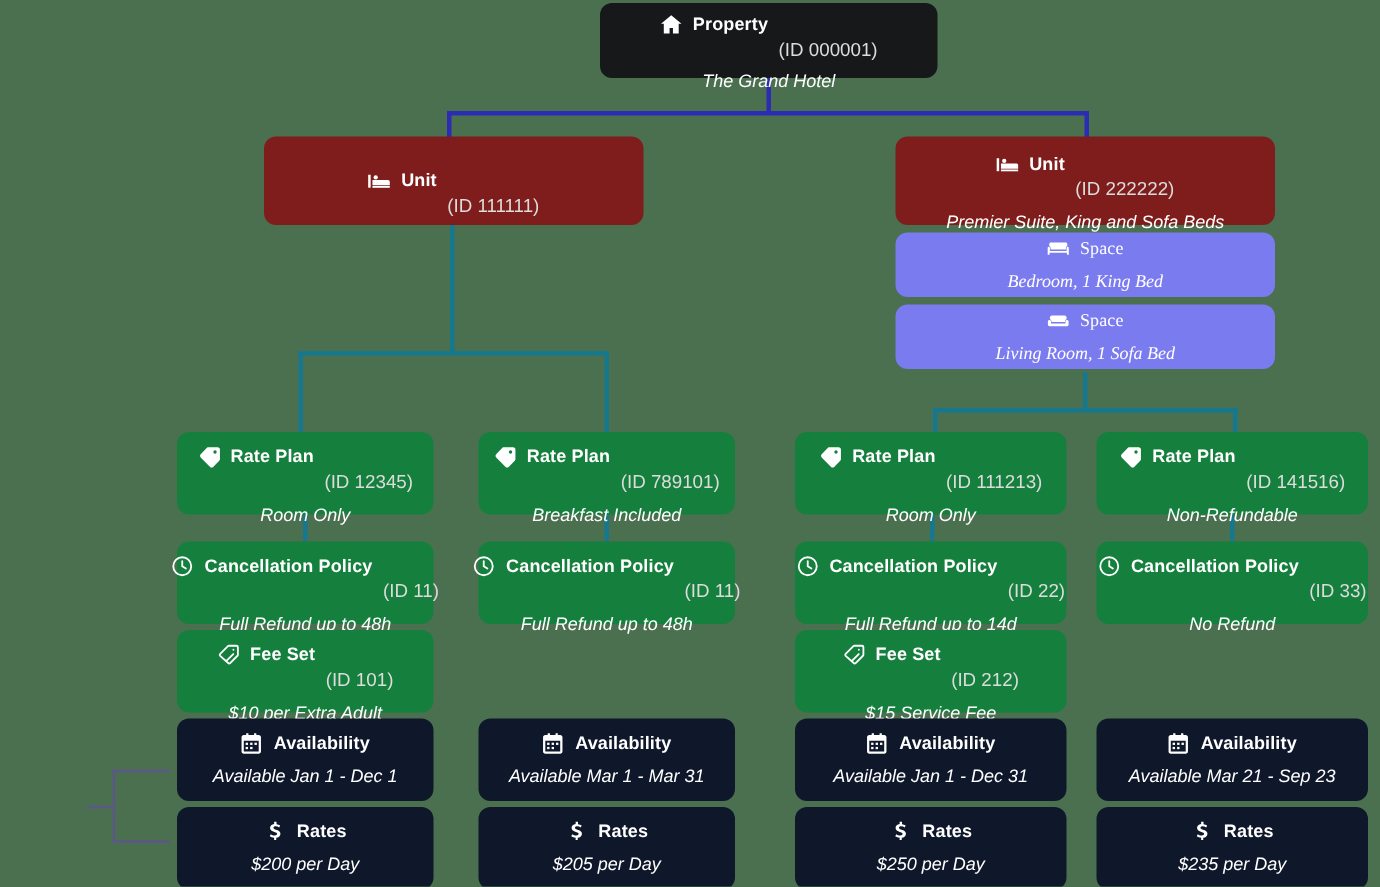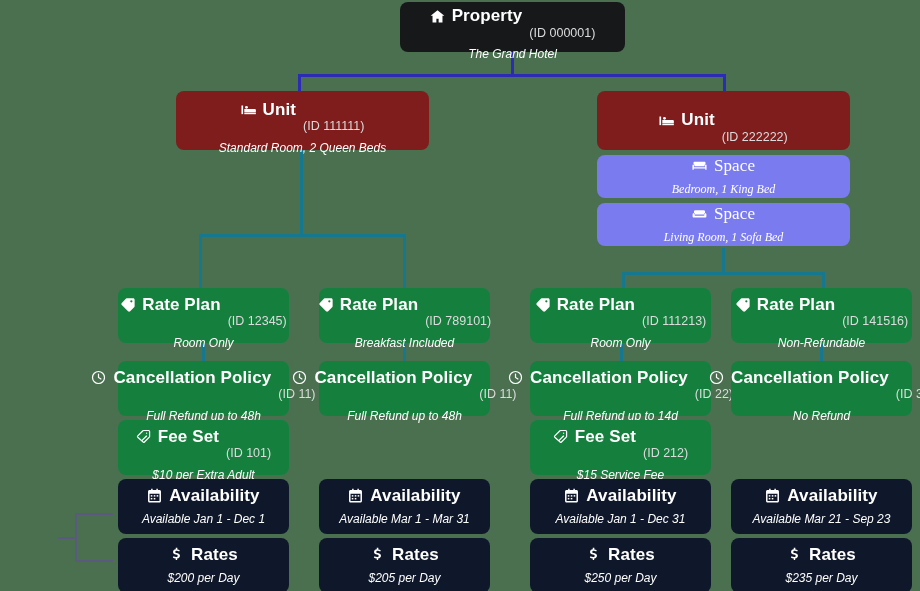--- a/index.html
+++ b/index.html
@@ -37,21 +37,21 @@
   .node .title-row {
     display: flex;
     align-items: center;
     justify-content: center;
     gap: 7px;
     line-height: 1.1;
     white-space: nowrap;
   }
   .node .ttl {
     font-weight: bold;
-    font-size: 17px;
+    font-size: 12px;
     letter-spacing: .1px;
   }
   .node .nid {
     font-weight: normal;
     font-size: 12.5px;
     color: #e6e6e6;
     margin-top: 34px;
   }
   .node .sub {
     font-style: italic;
@@ -136,36 +136,36 @@
         <svg width="17" height="14" viewBox="0 0 20 16" fill="#ffffff">
           <rect x="0.6" y="2" width="2.2" height="11.5"></rect>
           <path d="M4.4 6.6h13.8c1 0 1.6.7 1.6 1.7v3.1H4.4V6.6z"></path>
           <circle cx="7.3" cy="4.4" r="1.9"></circle>
           <rect x="4.4" y="12" width="15.4" height="1.6"></rect>
         </svg>
       </span>
       <span class="ttl">Unit</span>
       <span class="nid">(ID 111111)</span>
     </div>
-    <div class="sub">Standard Room, 2 Queen Beds</div>
   </div>
 
   <div class="node n-unit" style="left:597px; top:91px; width:253px; height:59px;">
     <div class="title-row">
       <span class="ico">
         <svg width="17" height="14" viewBox="0 0 20 16" fill="#ffffff">
           <rect x="0.6" y="2" width="2.2" height="11.5"></rect>
           <path d="M4.4 6.6h13.8c1 0 1.6.7 1.6 1.7v3.1H4.4V6.6z"></path>
           <circle cx="7.3" cy="4.4" r="1.9"></circle>
           <rect x="4.4" y="12" width="15.4" height="1.6"></rect>
         </svg>
       </span>
       <span class="ttl">Unit</span>
       <span class="nid">(ID 222222)</span>
     </div>
+    <div class="sub">Premier Suite, King and Sofa Beds</div>
   </div>
 
   <div class="node n-space" style="left:597px; top:155px; width:253px; height:43px;">
     <div class="title-row">
       <span class="ico">
         <svg width="17" height="14" viewBox="0 0 20 16" fill="#ffffff">
           <path d="M2 5.4V3.6c0-.8.6-1.4 1.4-1.4h13.2c.8 0 1.4.6 1.4 1.4v1.8c-.7.2-1.2.9-1.2 1.7v1.3H3.2V7.1c0-.8-.5-1.5-1.2-1.7z"></path>
           <path d="M.6 7.1c0-.6.5-1 1-1s1 .4 1 1V9.8h14.8V7.1c0-.6.5-1 1-1s1 .4 1 1V13h-1.7v-1.6H2.3V13H.6V7.1z"></path>
         </svg>
       </span>

